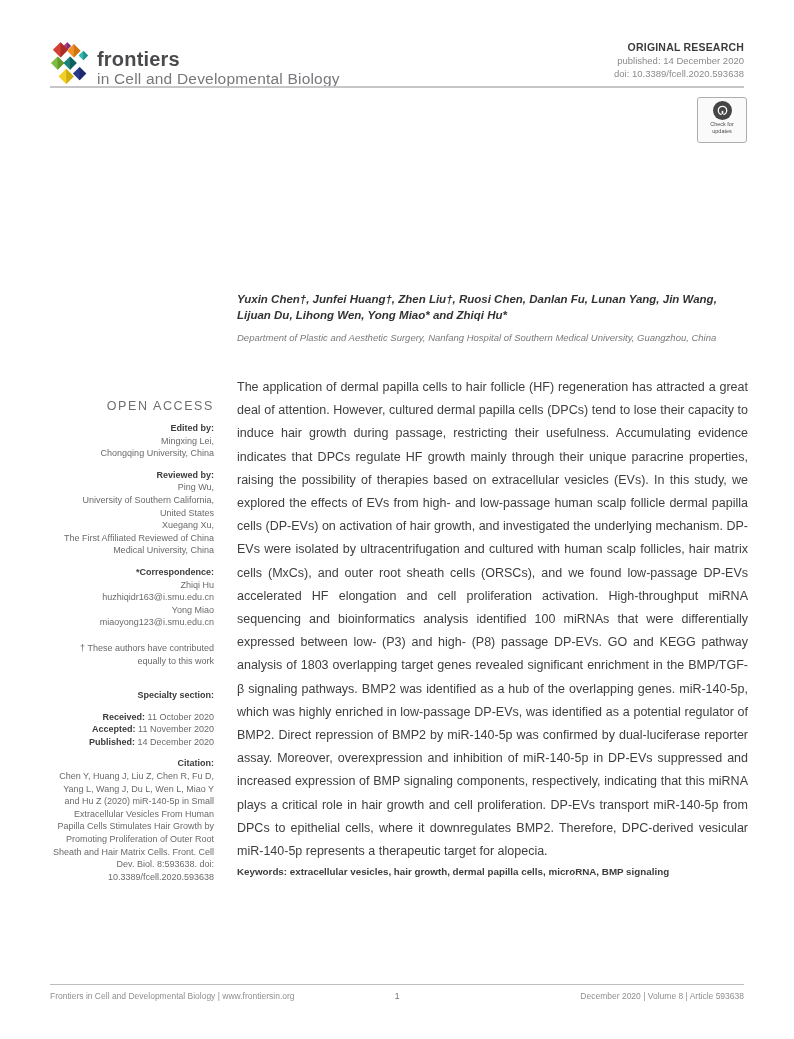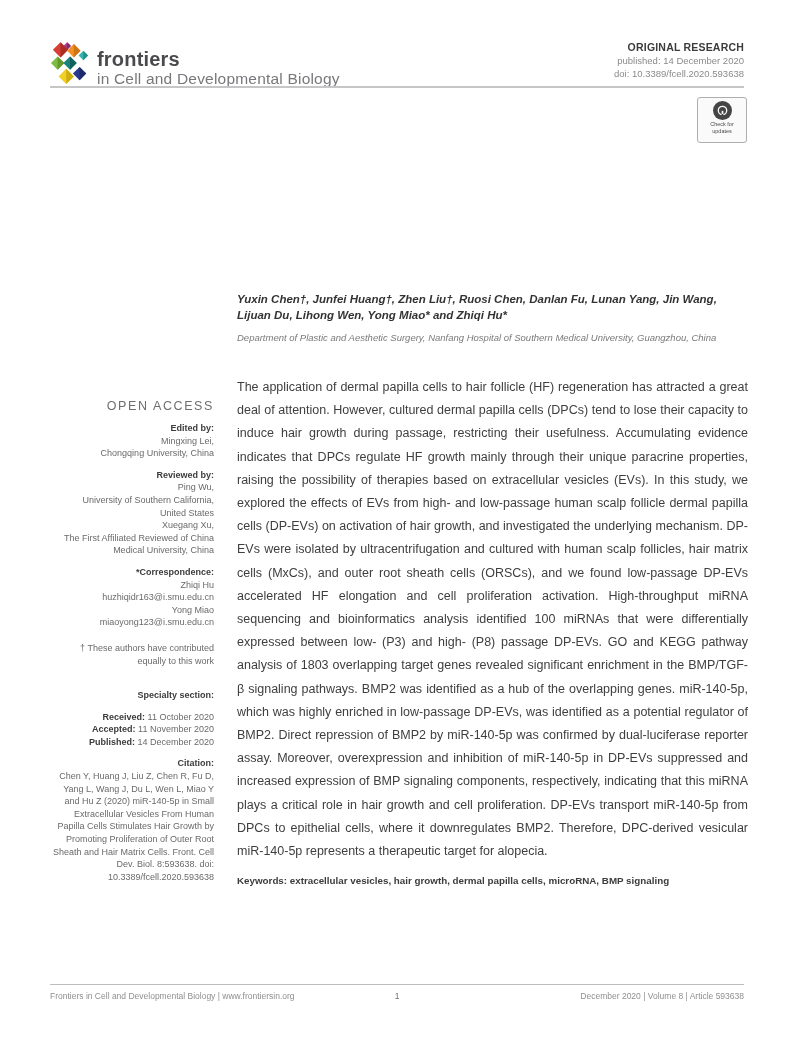--- a/index.html
+++ b/index.html
@@ -28,21 +28,21 @@
   .sb-line { display:block; color:#6a6a6a; }
   .sb-inline-label { font-weight:bold; color:#3c3c3c; }
   .sb-note { margin:13px 0 22px 0; }
 
   
   .main { position:absolute; left:237px; top:276px; width:511px; }
   .title { font-size:23.5px; font-weight:bold; color:#1f1f1f; line-height:31px; letter-spacing:-.2px; max-width:482px; }
   .authors { margin-top:15px; font-size:11.5px; font-weight:bold; font-style:italic; color:#333333; line-height:16px; }
   .affiliation { margin-top:9px; font-size:9.5px; font-style:italic; color:#7a7a7a; line-height:12px; }
   .abstract { margin-top:32px; font-size:12.5px; color:#3e3e3e; line-height:23.2px; text-align:justify; }
-  .keywords { margin-top:11px; font-size:9.8px; font-weight:bold; color:#3c3c3c; line-height:13px; }
+  .keywords { margin-top:2px; font-size:9.8px; font-weight:bold; color:#3c3c3c; line-height:13px; }
 
   
   .footer-rule { position:absolute; left:50px; top:984px; width:694px; height:1px; background:#bdbdbd; }
   .footer { position:absolute; left:50px; top:991px; width:694px; font-size:8.5px; color:#8f8f8f; }
   .footer-left { float:left; }
   .footer-right { float:right; }
   .footer-page { position:absolute; left:50%; transform:translateX(-50%); color:#6f6f6f; }
 </style>
 </head>
 <body>

